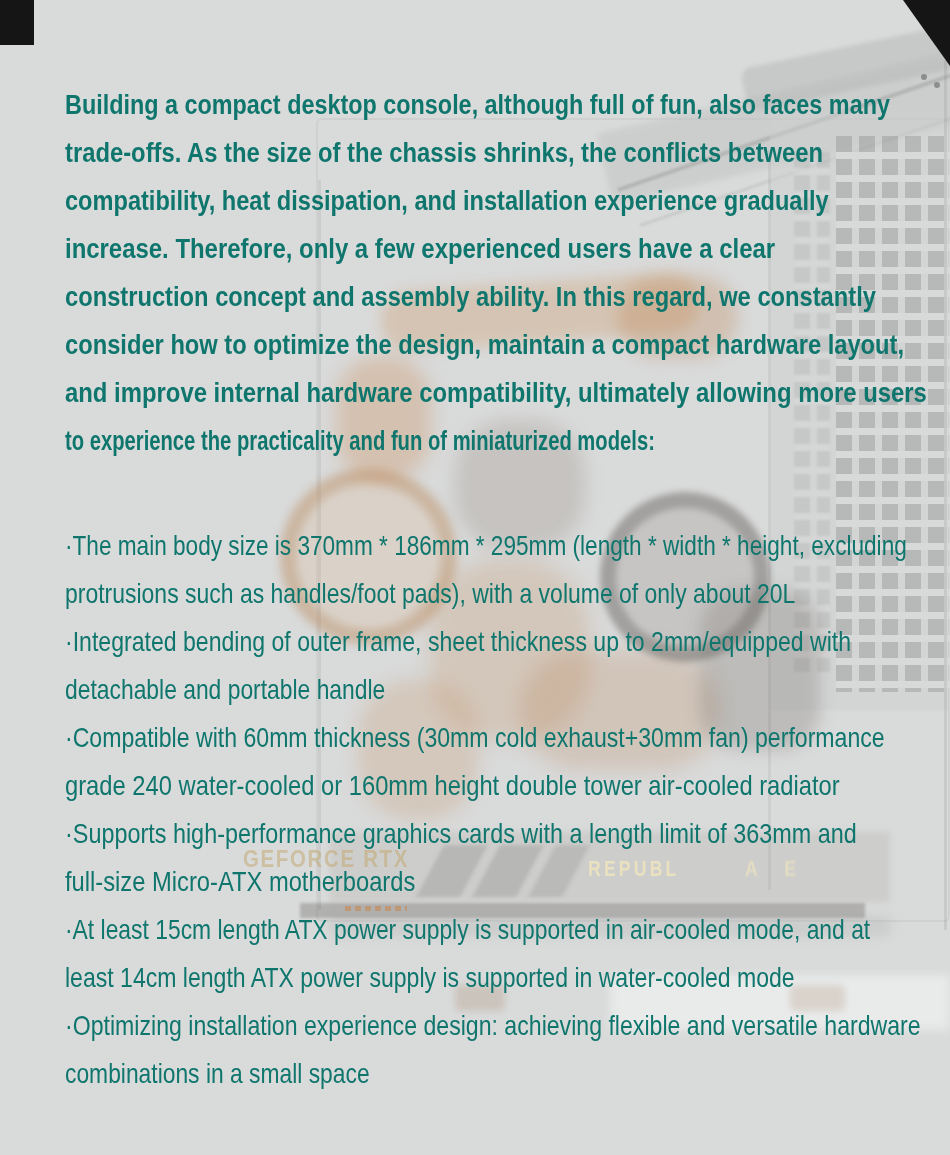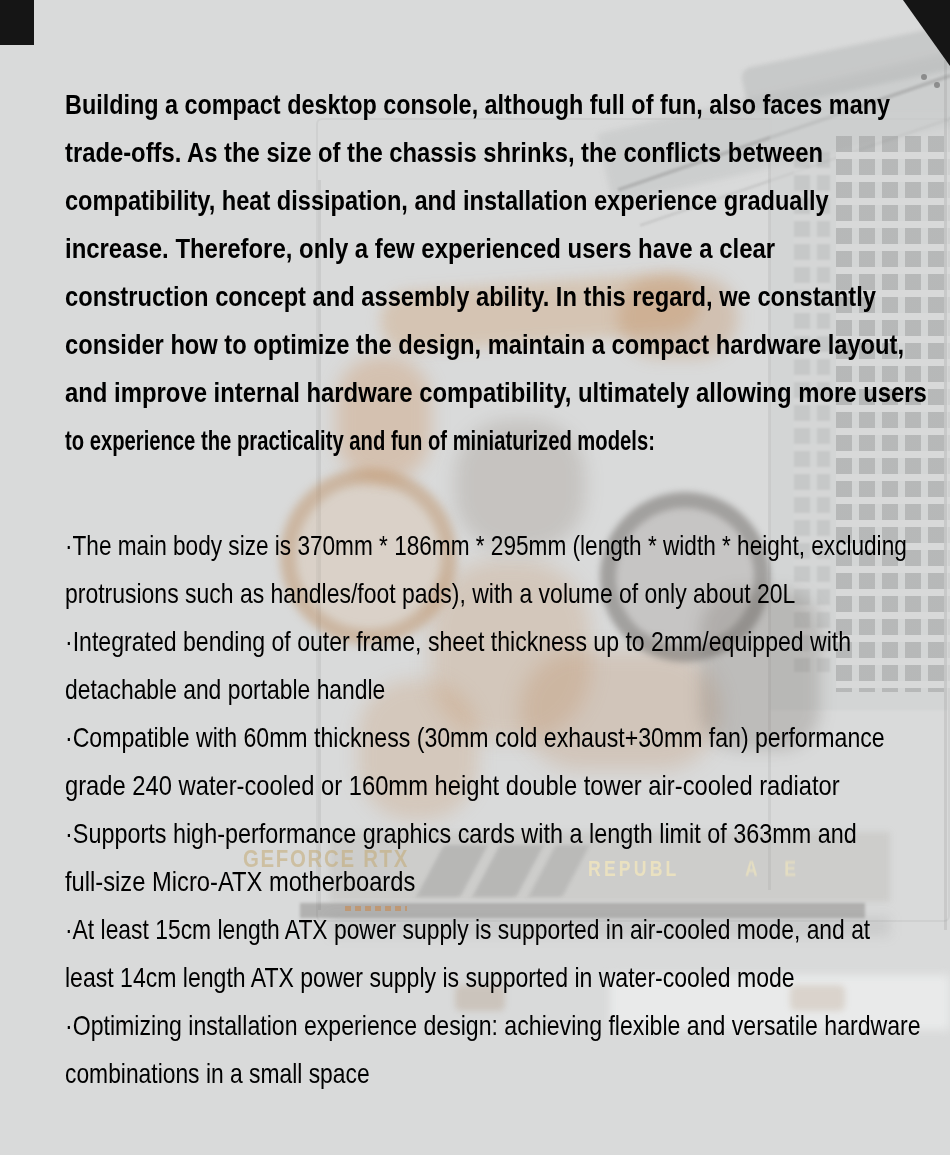--- a/index.html
+++ b/index.html
@@ -100,21 +100,21 @@
     <div class="sh bottom-bar"></div>
     <div class="sh dashes"></div>
     <div class="sh bottom-shadow"></div>
     <div class="sh table-hi"></div>
     <div class="sh foot1"></div>
     <div class="sh foot2"></div>
     <div class="sh corner-l"></div>
     <div class="sh corner-r"></div>
   </div>
 
-  <div class="content" style="color: #000000;">
+  <div class="content" style="color: #0f766e;">
     <div class="block intro">
       <div class="ln" style="transform: scaleX(0.83502);">Building a compact desktop console, although full of fun, also faces many</div>
       <div class="ln" style="transform: scaleX(0.849776);">trade-offs. As the size of the chassis shrinks, the conflicts between</div>
       <div class="ln" style="transform: scaleX(0.842337);">compatibility, heat dissipation, and installation experience gradually</div>
       <div class="ln" style="transform: scaleX(0.854392);">increase. Therefore, only a few experienced users have a clear</div>
       <div class="ln" style="transform: scaleX(0.846555);">construction concept and assembly ability. In this regard, we constantly</div>
       <div class="ln" style="transform: scaleX(0.84662);">consider how to optimize the design, maintain a compact hardware layout,</div>
       <div class="ln" style="transform: scaleX(0.852621);">and improve internal hardware compatibility, ultimately allowing more users</div>
       <div class="ln" style="transform: scaleX(0.722154);">to experience the practicality and fun of miniaturized models:</div>
     </div>

